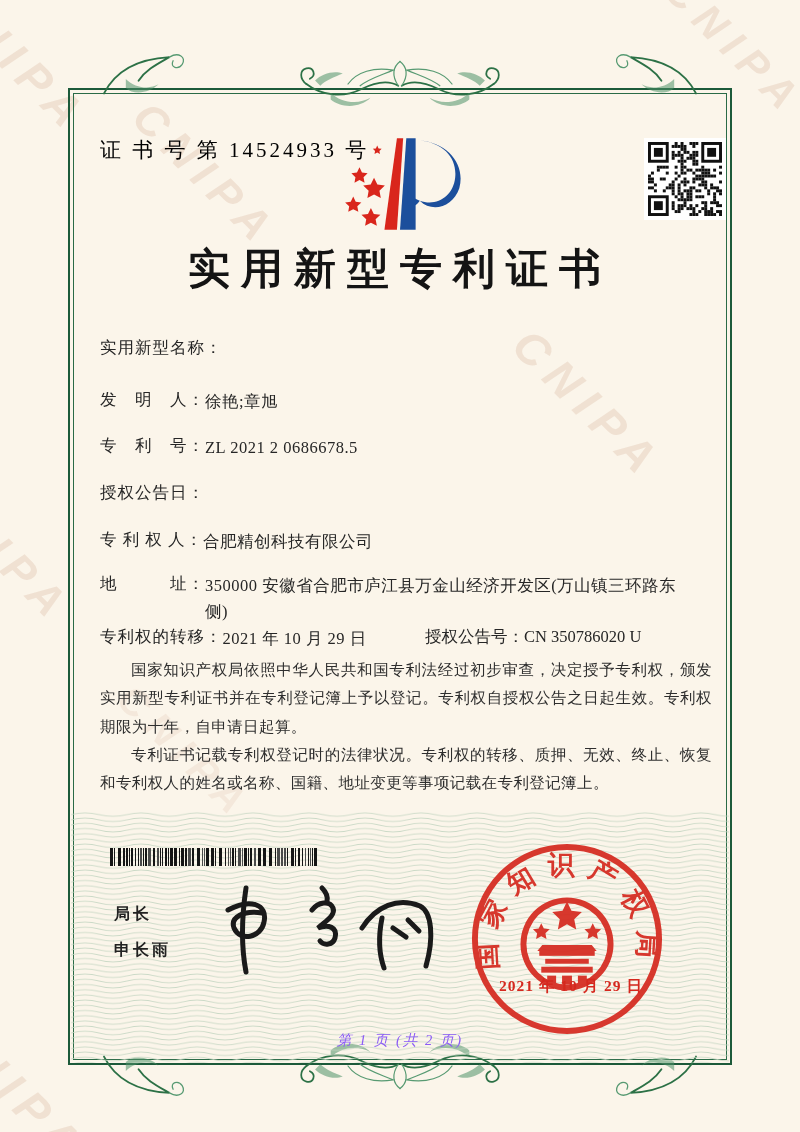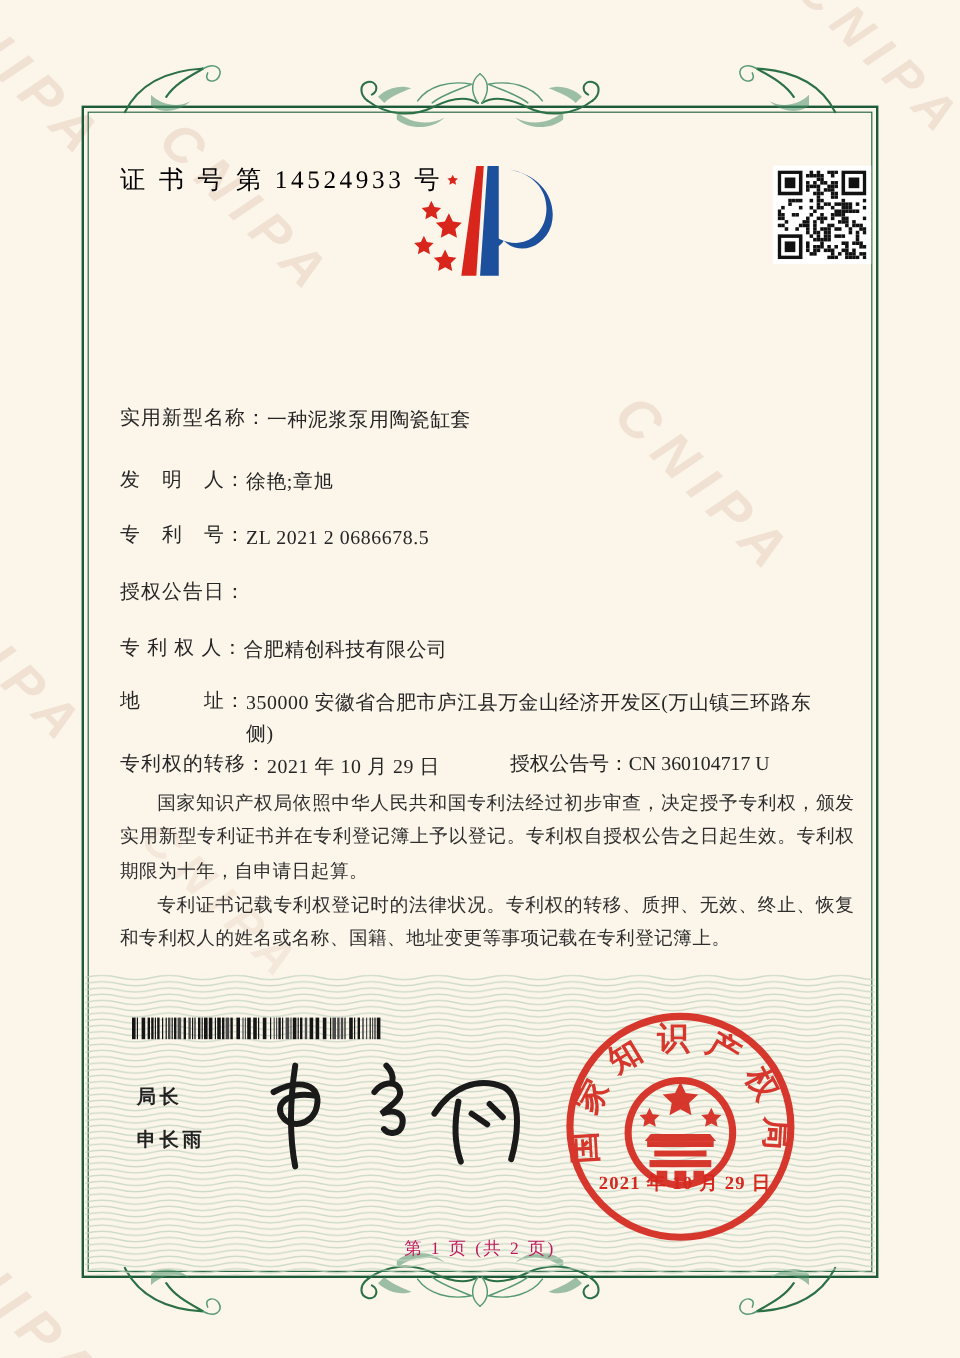--- a/index.html
+++ b/index.html
@@ -71,21 +71,21 @@
   .sig-name{position:absolute;left:114px;top:940px;font-size:16px;font-weight:600;
     letter-spacing:3px;color:#222;font-family:"Liberation Sans","DejaVu Sans",sans-serif;}
   .sig-hand{position:absolute;left:216px;top:880px;width:228px;height:102px;}
 
   .seal{position:absolute;left:468px;top:840px;width:198px;height:198px;}
   .seal-date{
     position:absolute;left:499px;top:976px;width:160px;
     color:#d5281e;font-size:15.5px;font-weight:bold;letter-spacing:1px;white-space:nowrap;
   }
   .page-num{position:absolute;left:0;top:1031px;width:100%;text-align:center;
-    font-size:14.5px;letter-spacing:2px;color:#be185d;}
+    font-size:14.5px;letter-spacing:2px;color:#8b5cf6;font-style:italic;}
 
   .note-box{
     position:absolute;left:278px;top:1072px;width:246px;height:34px;background:#ffffff;
     display:flex;align-items:center;justify-content:center;
     font-size:15px;letter-spacing:4px;color:#333;
   }
 </style>
 </head>
 <body>
 
@@ -362,25 +362,25 @@
         <rect x="2" y="2" width="3" height="3" fill="#111"></rect>
         <rect x="18" y="0" width="7" height="7" fill="#111"></rect>
         <rect x="19" y="1" width="5" height="5" fill="#fff"></rect>
         <rect x="20" y="2" width="3" height="3" fill="#111"></rect>
         <rect x="0" y="18" width="7" height="7" fill="#111"></rect>
         <rect x="1" y="19" width="5" height="5" fill="#fff"></rect>
         <rect x="2" y="20" width="3" height="3" fill="#111"></rect>
       </svg>
     </div>
 
+  <div class="doc-title">实用新型专利证书</div>
 
   <div class="fields">
     <div class="frow" style="top:337px;">
       <span class="flabel">实用新型名称：</span>
-      <span class="fvalue">一种泥浆泵用陶瓷缸套</span>
     </div>
     <div class="frow" style="top:389px;">
       <span class="flabel">发　明　人：</span>
       <span class="fvalue">徐艳;章旭</span>
     </div>
     <div class="frow" style="top:435px;">
       <span class="flabel">专　利　号：</span>
       <span class="fvalue">ZL 2021 2 0686678.5</span>
     </div>
     <div class="frow" style="top:482px;">
@@ -391,21 +391,21 @@
       <span class="fvalue">合肥精创科技有限公司</span>
     </div>
     <div class="frow" style="top:573px;">
       <span class="flabel">地　　　址：</span>
       <span class="fvalue">350000 安徽省合肥市庐江县万金山经济开发区(万山镇三环路东侧)</span>
     </div>
     <div class="frow" style="top:626px;">
       <span class="flabel">专利权的转移：</span>
       <span class="fvalue">2021 年 10 月 29 日</span>
       <span class="grant-no">
-        <span>授权公告号：</span><span>CN 360104717 U</span>
+        <span>授权公告号：</span><span>CN 350786020 U</span>
       </span>
     </div>
   </div>
 
   <div class="paras">
     <p>国家知识产权局依照中华人民共和国专利法经过初步审查，决定授予专利权，颁发实用新型专利证书并在专利登记簿上予以登记。专利权自授权公告之日起生效。专利权期限为十年，自申请日起算。</p>
     <p>专利证书记载专利权登记时的法律状况。专利权的转移、质押、无效、终止、恢复和专利权人的姓名或名称、国籍、地址变更等事项记载在专利登记簿上。</p>
   </div>
 
   <div class="barcode" id="barcode">

